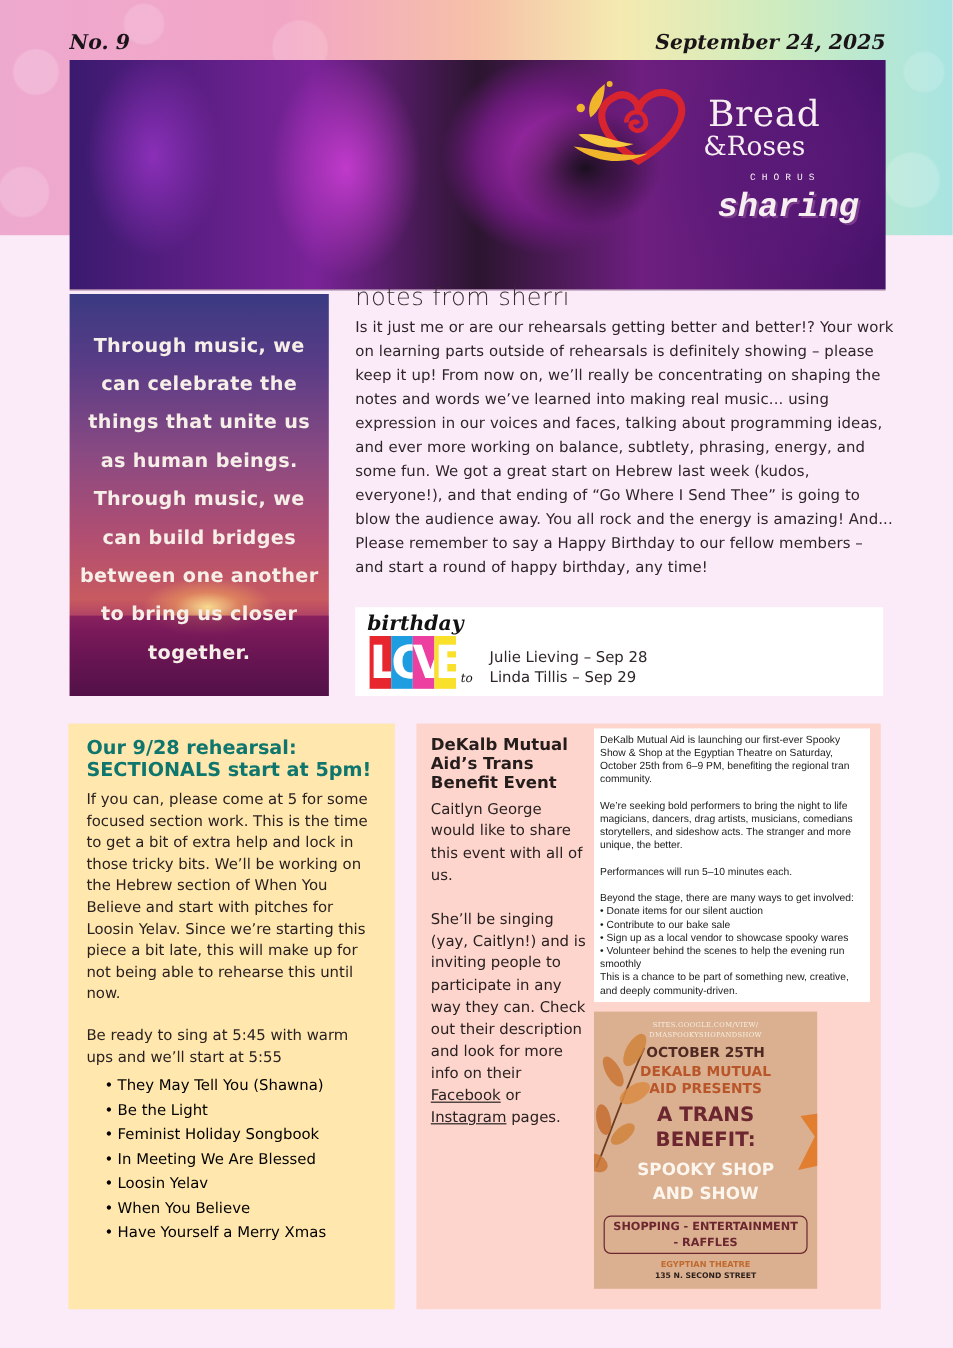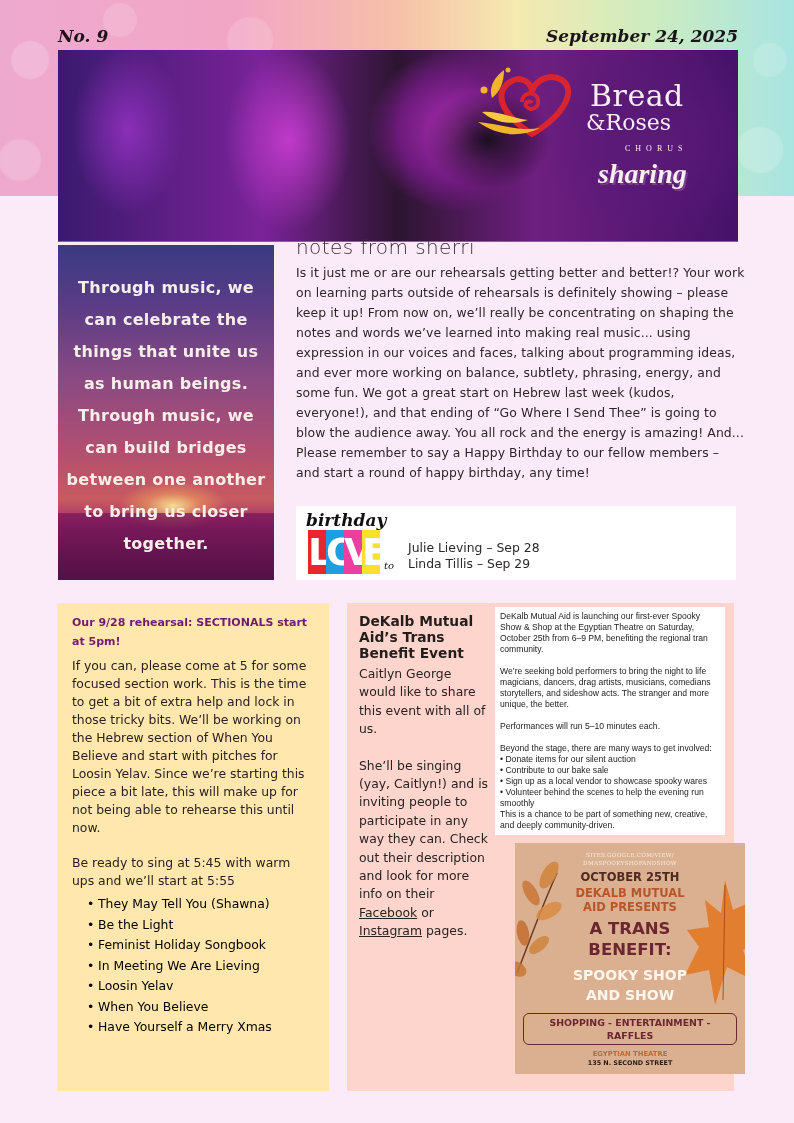--- a/index.html
+++ b/index.html
@@ -53,25 +53,25 @@
   .logo-text-bread {
     position: absolute; left: 120px; top: 20px;
     font-family: "DejaVu Serif", serif; font-size: 30px; color: #f7eef2; letter-spacing: .5px;
   }
   .logo-text-roses {
     position: absolute; left: 116px; top: 52px;
     font-family: "DejaVu Serif", serif; font-size: 22px; color: #f7eef2;
   }
   .logo-text-chorus {
     position: absolute; left: 155px; top: 86px;
-    font-family: Liberation Serif, serif; font-size: 8px; color: #f7eef2; letter-spacing: 5px; text-align: center;
+    font-family: Liberation Mono, monospace; font-size: 8px; color: #f7eef2; letter-spacing: 5px; text-align: center;
   }
   .sharing {
     position: absolute; left: 540px; top: 108px;
-    font-family: Liberation Serif, serif; font-style: italic; font-weight: bold;
+    font-family: Liberation Mono, monospace; font-style: italic; font-weight: bold;
     font-size: 28px; color: #f7eef2;
     text-shadow: 2px 2px 0 #7a3c8a;
   }
 
   
   .quote-box {
     position: absolute; left: 58px; top: 245px; width: 216px; height: 335px;
     background: linear-gradient(180deg, #3a3a82 0%, #5a3c86 18%, #8a4a82 40%, #b04e72 60%, #c85a60 76%, #9b2c6a 84%, #6e2058 100%);
     overflow: hidden;
     padding-top: 27px;
@@ -127,21 +127,21 @@
     font-family: "DejaVu Sans", sans-serif; font-size: 12.4px; line-height: 16px; color: #2e262a;
   }
 
   
   .yellow-box {
     position: absolute; left: 57px; top: 603px; width: 272px; height: 488px;
     background: #ffe7ad;
     padding: 10px 14px 0 15px;
   }
   .yb-title {
-    font-family: "DejaVu Sans", sans-serif; font-weight: bold; font-size: 11px; line-height: 19px; color: #701a75;
+    font-family: "DejaVu Sans", sans-serif; font-weight: bold; font-size: 16px; line-height: 19px; color: #0f766e;
   }
   .yb-body {
     margin-top: 6px;
     font-family: "DejaVu Sans", sans-serif; font-size: 12.4px; line-height: 18px; color: #2a2222;
   }
   .yb-body p + p { margin-top: 17px; }
   .yb-list { list-style: none; margin-top: 4px; padding-left: 26px; }
   .yb-list li {
     position: relative;
     font-family: "DejaVu Sans", sans-serif; font-size: 12.4px; line-height: 20.5px; color: #000000;
@@ -170,22 +170,22 @@
     position: absolute; left: 148px; top: 4px; width: 230px; height: 228px;
     background: #ffffff; padding: 4px 4px 17px 5px; overflow: hidden;
     font-family: "Liberation Sans", sans-serif; font-size: 8.6px; line-height: 11px; color: #1c1c1c;
     white-space: nowrap;
   }
   .fb-post p + p { margin-top: 11px; }
   .fb-post ul { list-style: none; }
   .fb-post li::before { content: " • "; }
 
   .poster {
-    position: absolute; left: 148px; top: 240px; width: 230px; height: 231px;
-    background: #dbb090; overflow: hidden; text-align: center; margin-left: 20px;
+    position: absolute; left: 148px; top: 240px; width: 186px; height: 231px;
+    background: #dbb090; overflow: hidden; text-align: center;
   }
   .poster-leaf-left {
     position: absolute; left: -6px; top: 10px; width: 60px; height: 130px;
   }
   .poster-leaf-right {
     position: absolute; left: 170px; top: 32px; width: 80px; height: 140px;
   }
   .poster-url {
     position: relative; z-index: 2;
     margin-top: 8px;
@@ -275,21 +275,21 @@
 <div class="yellow-box">
   <div class="yb-title">Our 9/28 rehearsal: SECTIONALS start at 5pm!</div>
   <div class="yb-body">
     <p>If you can, please come at 5 for some focused section work. This is the time to get a bit of extra help and lock in those tricky bits. We’ll be working on the Hebrew section of When You Believe and start with pitches for Loosin Yelav. Since we’re starting this piece a bit late, this will make up for not being able to rehearse this until now.</p>
     <p>Be ready to sing at 5:45 with warm ups and we’ll start at 5:55</p>
   </div>
   <ul class="yb-list">
     <li>They May Tell You (Shawna)</li>
     <li>Be the Light</li>
     <li>Feminist Holiday Songbook</li>
-    <li>In Meeting We Are Lieving</li>
+    <li>In Meeting We Are Blessed</li>
     <li>Loosin Yelav</li>
     <li>When You Believe</li>
     <li>Have Yourself a Merry Xmas</li>
   </ul>
 </div>
 
 <div class="pink-box">
   <div class="pb-text">
     <div class="pb-title">DeKalb Mutual Aid’s Trans Benefit Event</div>
     <div class="pb-body">

